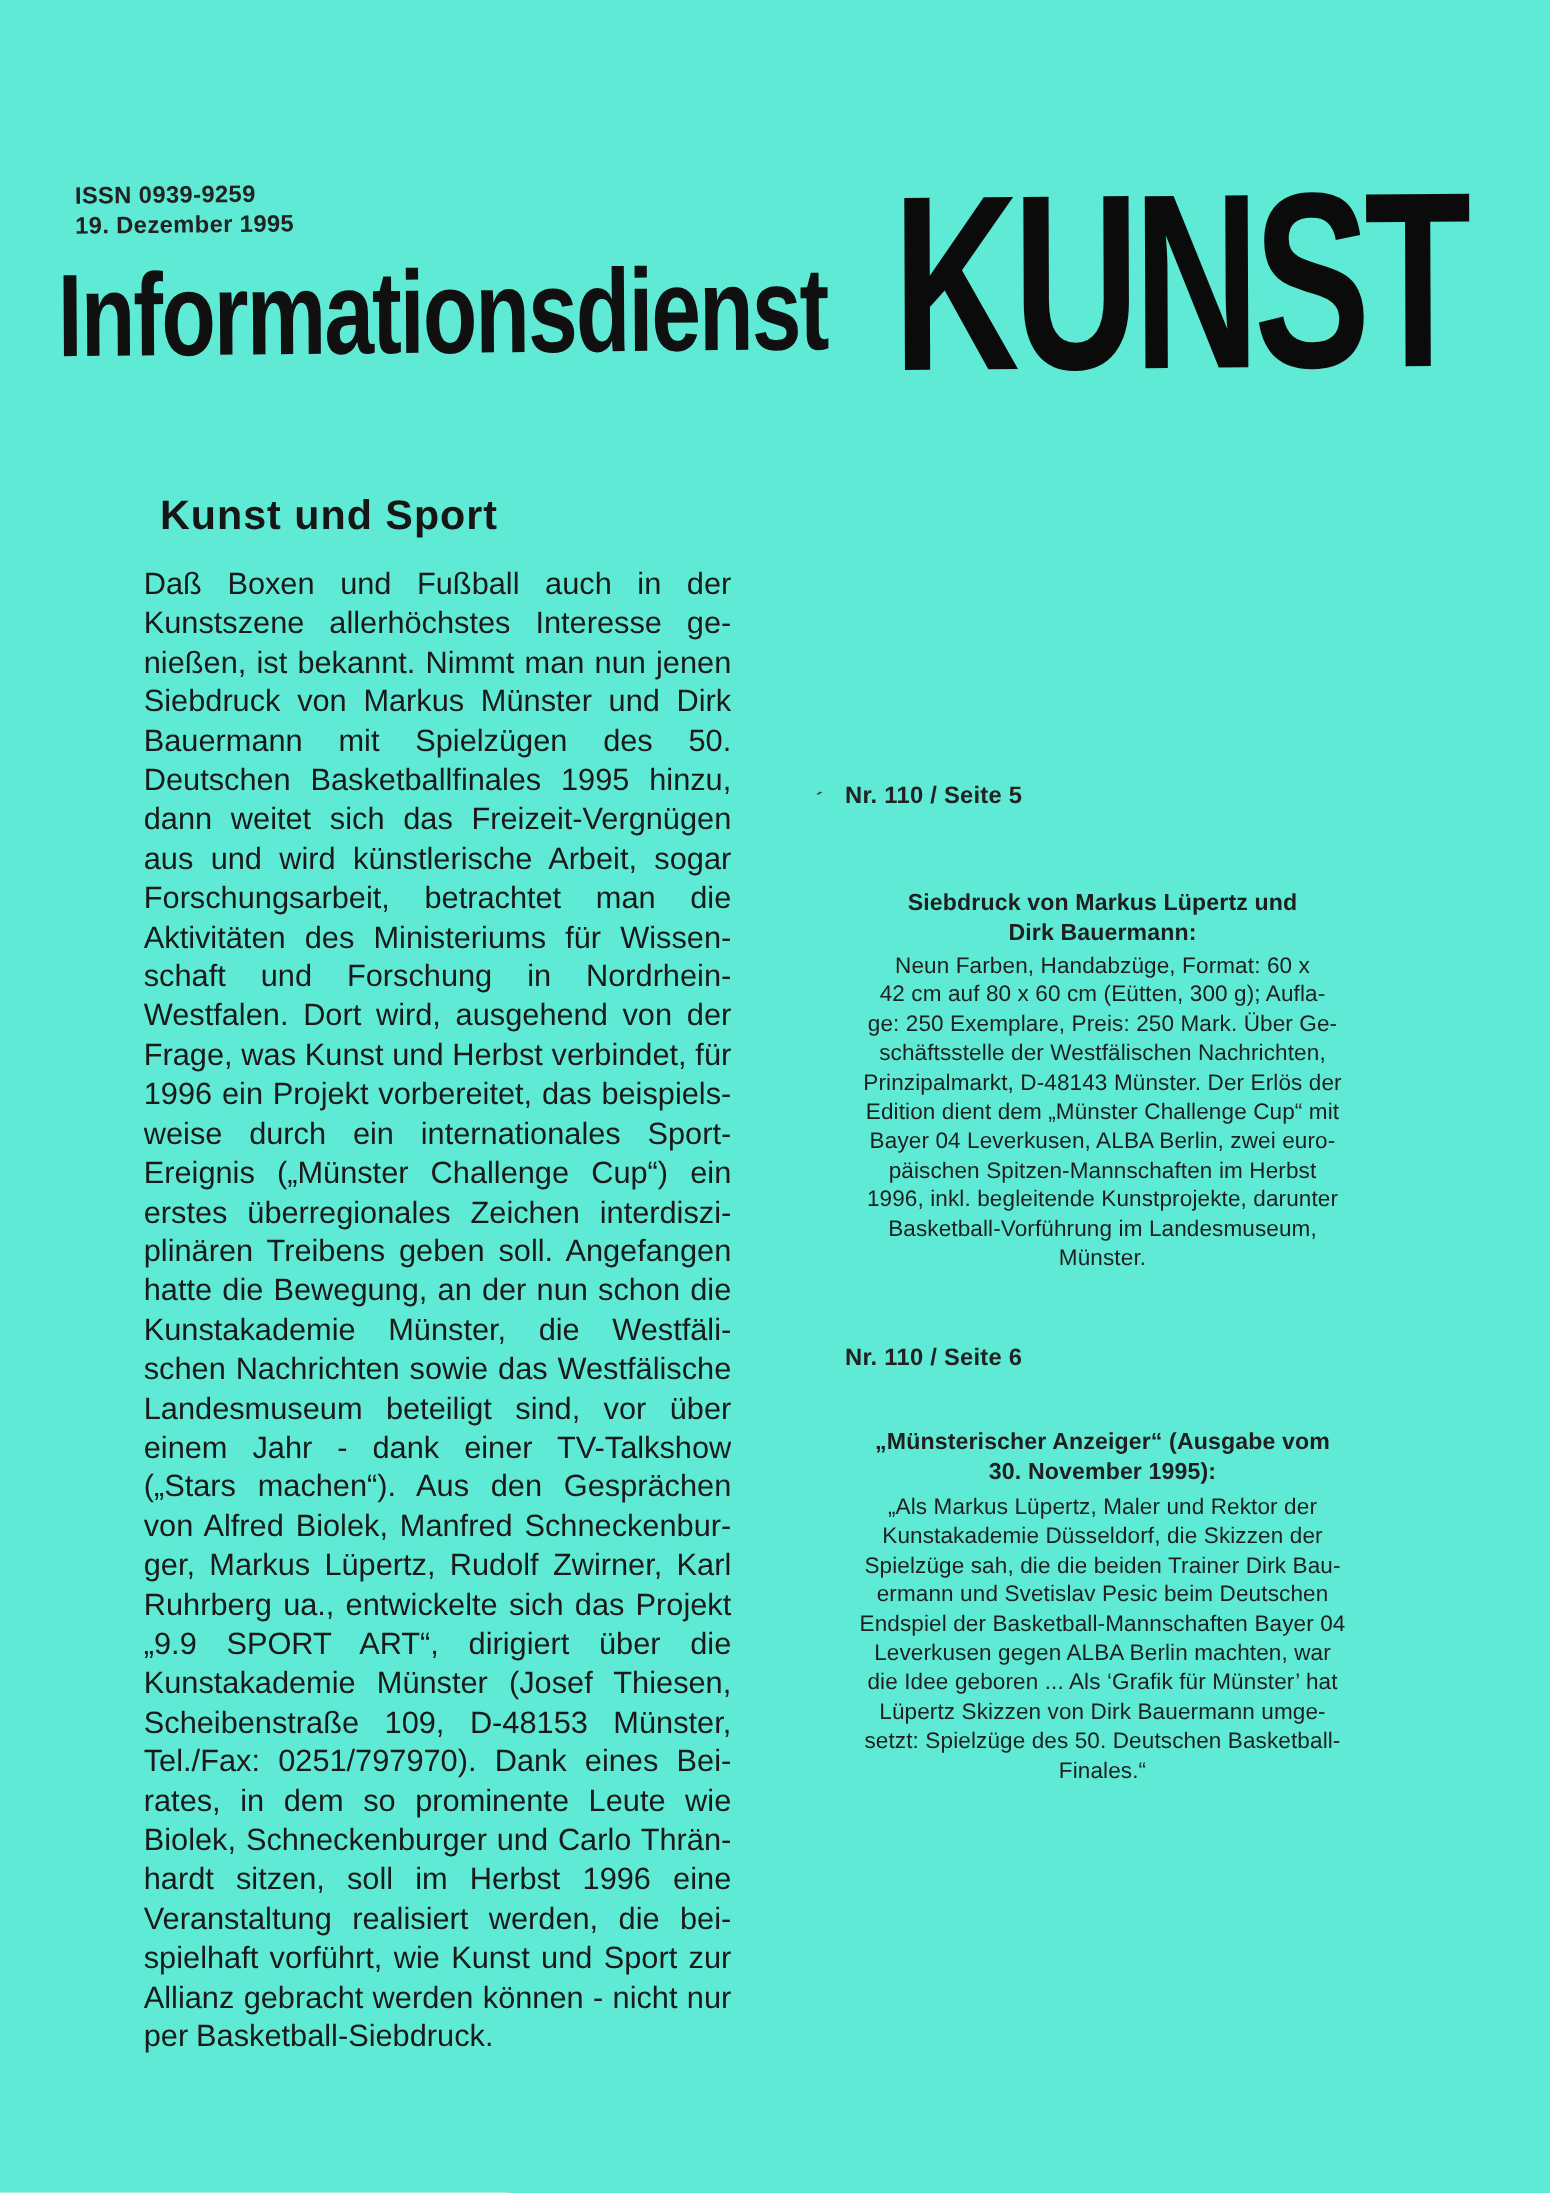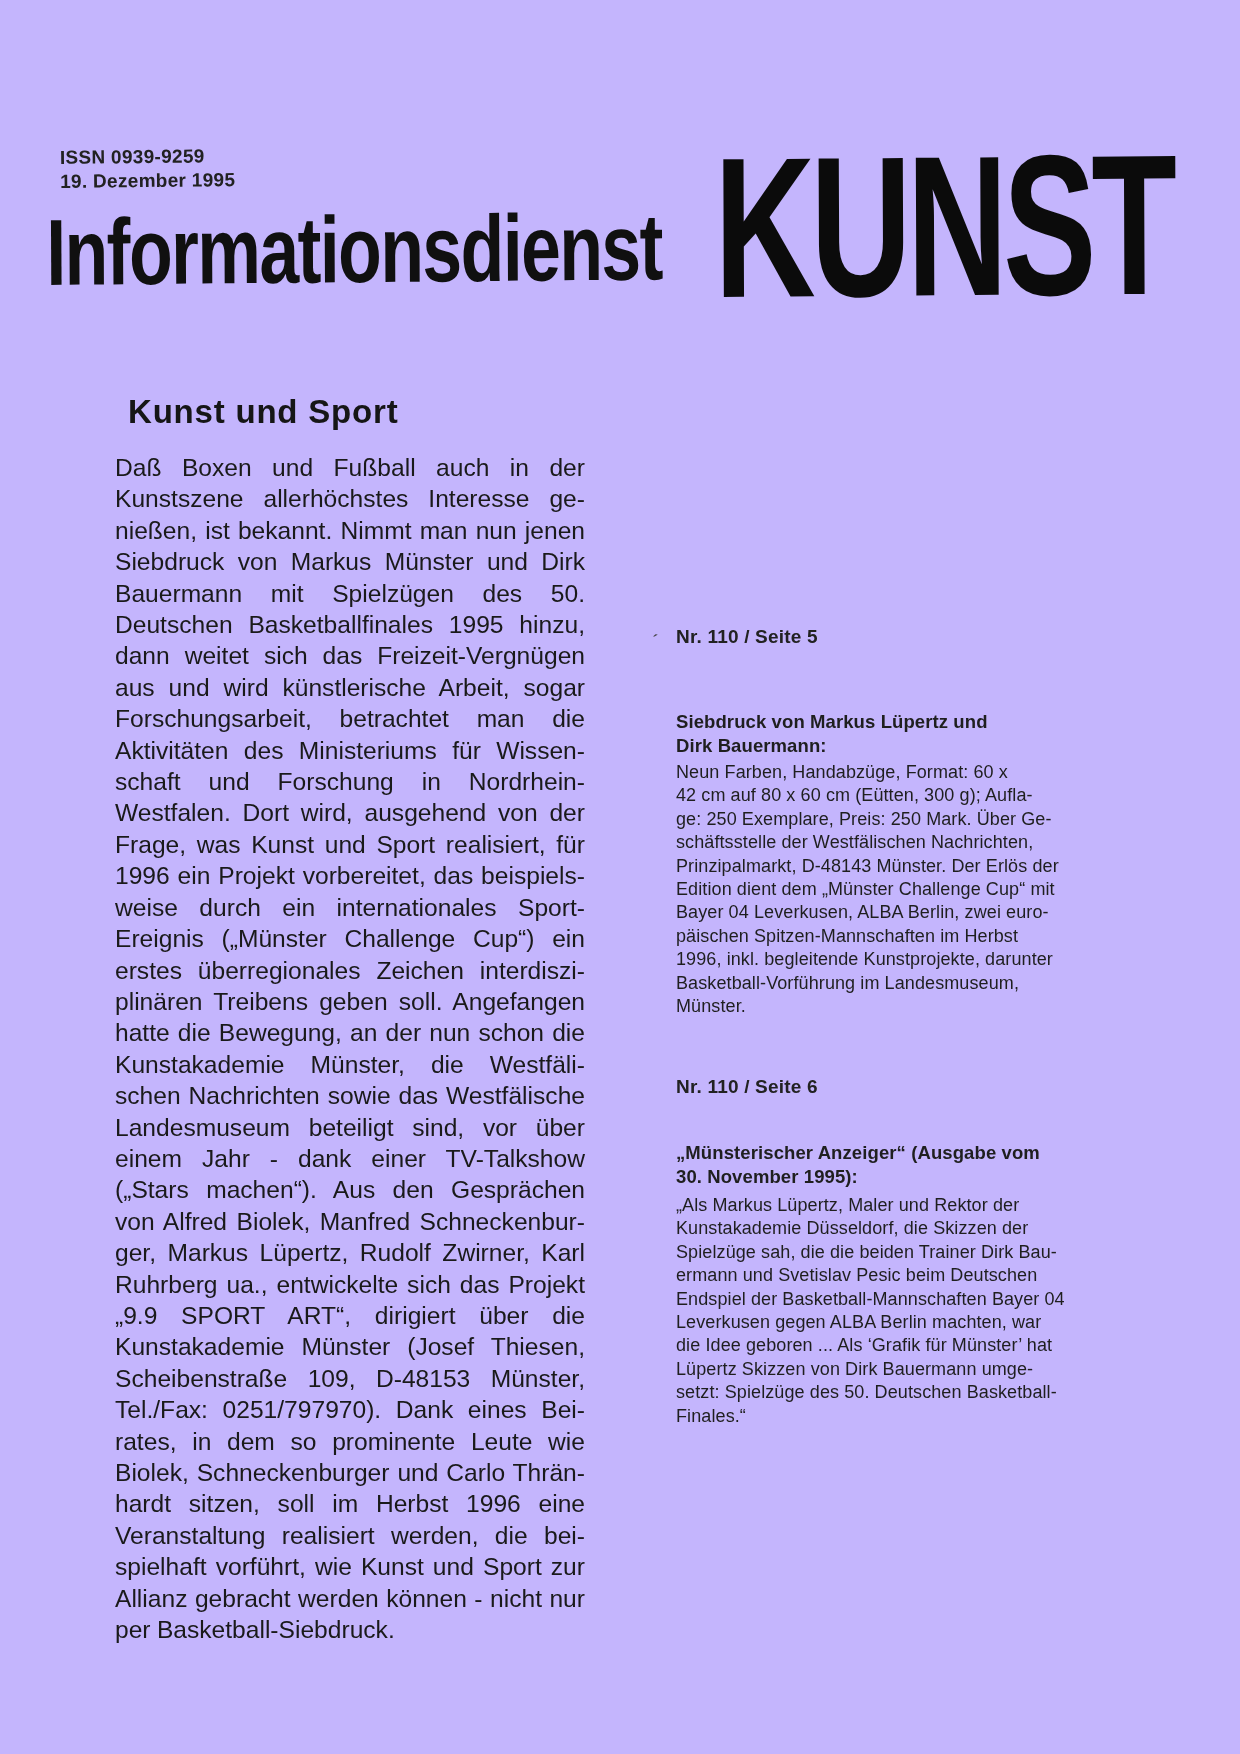--- a/index.html
+++ b/index.html
@@ -1,20 +1,20 @@
 <!DOCTYPE html>
 <html><head>
 <meta charset="utf-8">
 <style>
   html,body { margin:0; padding:0; background:#e8e8e6; }
   .page {
     position:relative;
     width:1240px; height:1754px;
     margin:0 auto;
-    background:#c4b5fd;
+    background:#5eead4;
     font-family:"Liberation Sans", sans-serif;
     color:#1b1b1b;
     overflow:hidden;
   }
 
   
   .issn-block {
     position:absolute; left:60px; top:145px;
     font-size:19px; font-weight:bold; line-height:24px;
     letter-spacing:0.3px; color:#222;
@@ -56,21 +56,21 @@
     letter-spacing:0.2px; white-space:nowrap;
   }
   .ref1 { top:626px; }
   .ref2 { top:1076px; }
   .tick {
     position:absolute; left:-24px; top:6px;
     font-size:16px; font-weight:bold; color:#444;
     transform:rotate(8deg);
   }
   .note { position:absolute; left:676px; width:412px; color:#1f1f1f; }
-  .note .line { white-space:nowrap; }
+  .note .line { white-space:nowrap;text-align:center; }
   .note-heading { font-weight:bold; font-size:18.5px; line-height:24px; letter-spacing:0.1px; }
   .note-body { font-size:18px; line-height:23.4px; letter-spacing:0.1px; }
   .note1-heading { top:710px; }
   .note1-body { top:761px; }
   .note2-heading { top:1141px; }
   .note2-body { top:1194px; }
 </style>
 </head>
 <body>
 
@@ -93,21 +93,21 @@
       <div class="line">nießen, ist bekannt. Nimmt man nun jenen</div>
       <div class="line">Siebdruck von Markus Münster und Dirk</div>
       <div class="line">Bauermann mit Spielzügen des 50.</div>
       <div class="line">Deutschen Basketballfinales 1995 hinzu,</div>
       <div class="line">dann weitet sich das Freizeit-Vergnügen</div>
       <div class="line">aus und wird künstlerische Arbeit, sogar</div>
       <div class="line">Forschungsarbeit, betrachtet man die</div>
       <div class="line">Aktivitäten des Ministeriums für Wissen-</div>
       <div class="line">schaft und Forschung in Nordrhein-</div>
       <div class="line">Westfalen. Dort wird, ausgehend von der</div>
-      <div class="line">Frage, was Kunst und Sport realisiert, für</div>
+      <div class="line">Frage, was Kunst und Herbst verbindet, für</div>
       <div class="line">1996 ein Projekt vorbereitet, das beispiels-</div>
       <div class="line">weise durch ein internationales Sport-</div>
       <div class="line">Ereignis („Münster Challenge Cup“) ein</div>
       <div class="line">erstes überregionales Zeichen interdiszi-</div>
       <div class="line">plinären Treibens geben soll. Angefangen</div>
       <div class="line">hatte die Bewegung, an der nun schon die</div>
       <div class="line">Kunstakademie Münster, die Westfäli-</div>
       <div class="line">schen Nachrichten sowie das Westfälische</div>
       <div class="line">Landesmuseum beteiligt sind, vor über</div>
       <div class="line">einem Jahr - dank einer TV-Talkshow</div>

